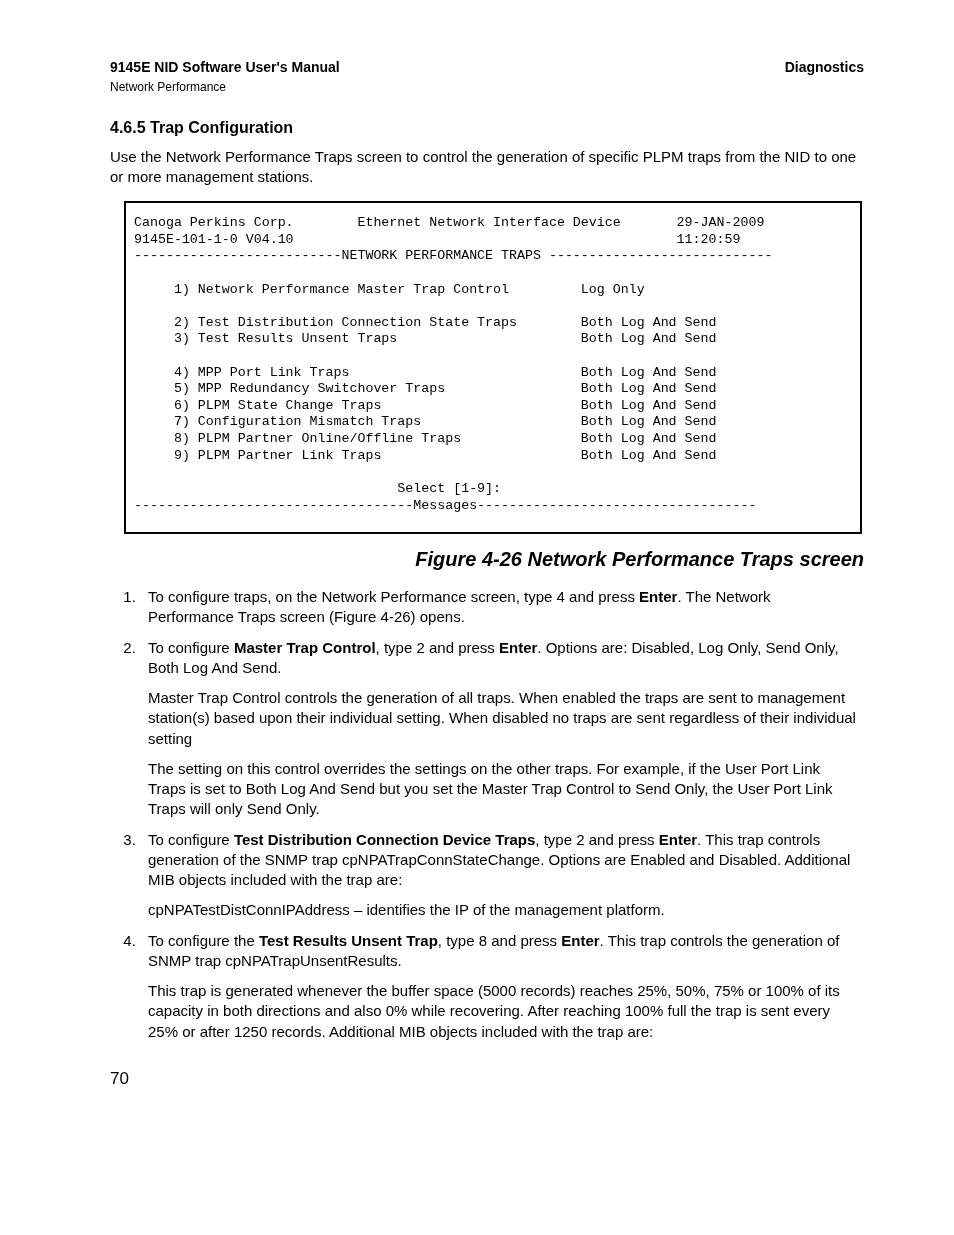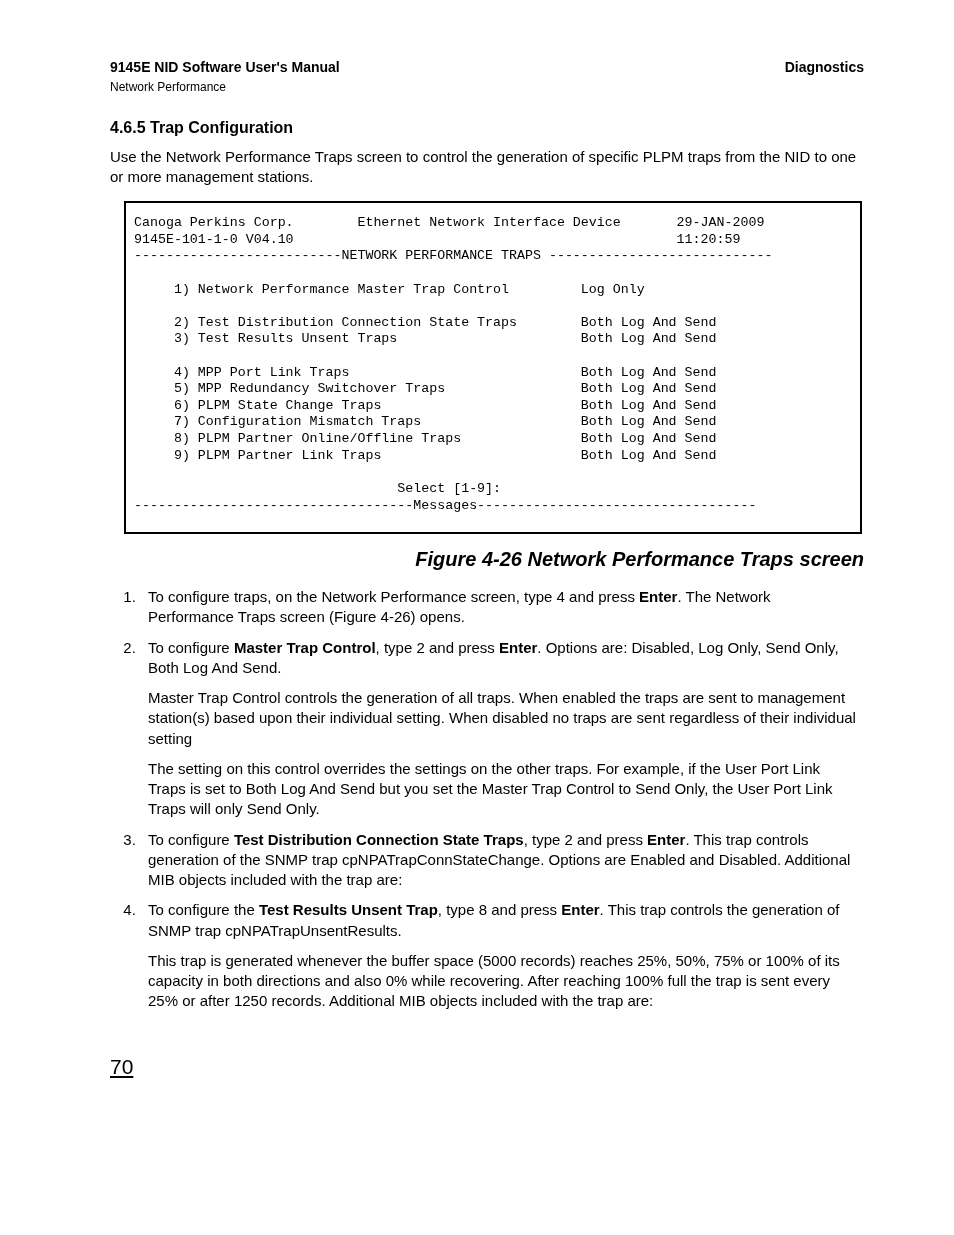--- a/index.html
+++ b/index.html
@@ -54,23 +54,22 @@
     margin: 6px;
   }
   ol.steps > li {
     margin-bottom: 10px;
     padding-left: 8px;
   }
   ol.steps p {
     margin: 10px 0 0 0;
   }
   .page-num {
-    margin-top: 41px;
-    font-size: 21px;
-    text-decoration: underline;
+    margin-top: 26px;
+    font-size: 17px;
   }
   b { font-weight: bold; }
 </style>
 </head>
 <body>
 
 <div class="header-row">
   <span>9145E NID Software User's Manual</span>
   <span>Diagnostics</span>
 </div>
@@ -103,21 +102,22 @@
 <ol class="steps">
   <li>
     <span>To configure traps, on the Network Performance screen, type 4 and press </span><b>Enter</b><span>. The Network Performance Traps screen (Figure 4-26) opens.</span>
   </li>
   <li>
     <span>To configure </span><b>Master Trap Control</b><span>, type 2 and press </span><b>Enter</b><span>. Options are: Disabled, Log Only, Send Only, Both Log And Send.</span>
     <p>Master Trap Control controls the generation of all traps. When enabled the traps are sent to management station(s) based upon their individual setting. When disabled no traps are sent regardless of their individual setting</p>
     <p>The setting on this control overrides the settings on the other traps. For example, if the User Port Link Traps is set to Both Log And Send but you set the Master Trap Control to Send Only, the User Port Link Traps will only Send Only.</p>
   </li>
   <li>
-    <span>To configure </span><b>Test Distribution Connection State Traps</b><span>, type 2 and press </span><b>Enter</b><span>. This trap controls generation of the SNMP trap cpNPATrapConnStateChange. Options are Enabled and Disabled. Additional MIB objects included with the trap are:</span>
+    <span>To configure </span><b>Test Distribution Connection Device Traps</b><span>, type 2 and press </span><b>Enter</b><span>. This trap controls generation of the SNMP trap cpNPATrapConnStateChange. Options are Enabled and Disabled. Additional MIB objects included with the trap are:</span>
+    <p>cpNPATestDistConnIPAddress – identifies the IP of the management platform.</p>
   </li>
   <li>
     <span>To configure the </span><b>Test Results Unsent Trap</b><span>, type 8 and press </span><b>Enter</b><span>. This trap controls the generation of SNMP trap cpNPATrapUnsentResults.</span>
     <p>This trap is generated whenever the buffer space (5000 records) reaches 25%, 50%, 75% or 100% of its capacity in both directions and also 0% while recovering. After reaching 100% full the trap is sent every 25% or after 1250 records. Additional MIB objects included with the trap are:</p>
   </li>
 </ol>
 
 <div class="page-num">70</div>
 
 </body></html>

